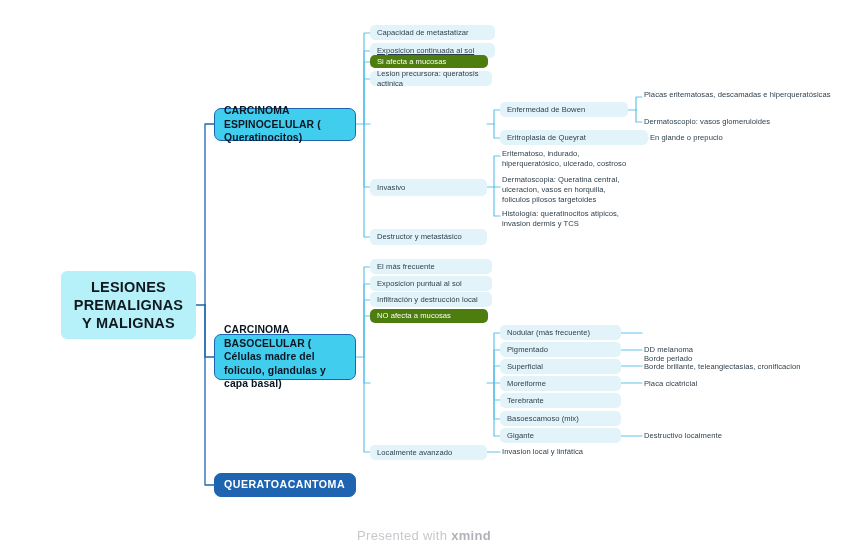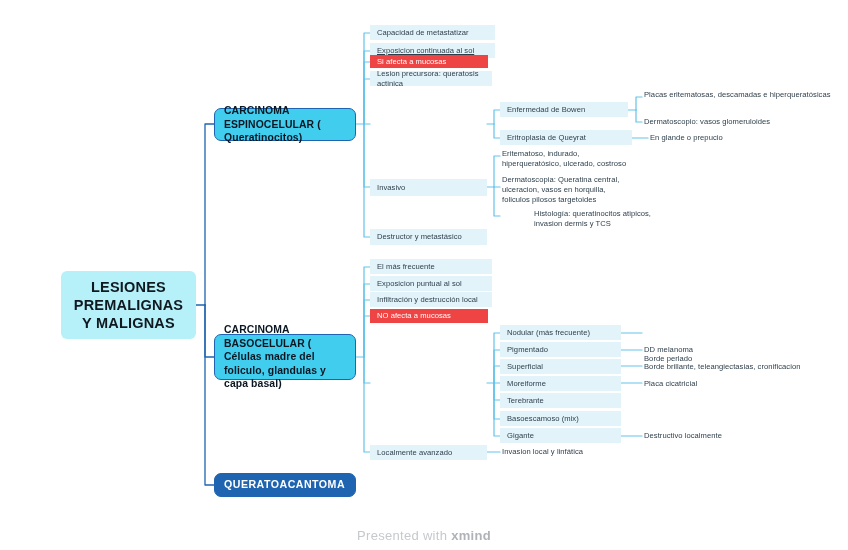--- a/index.html
+++ b/index.html
@@ -60,30 +60,30 @@
     background: #1F64B0;
     border-color: #1F64B0;
     color: #ffffff;
     font-size: 10.6px;
     letter-spacing: .5px;
   }
 
   
   .pill {
     background: #E3F3FA;
-    border-radius: 0;
+    border-radius: 5px;
     color: #2D3E4A;
     font-size: 7.6px;
     line-height: 9.6px;
     padding: 3px 7px;
     letter-spacing: .05px;
   }
   
   .pill.hl {
-    background: #ef4444;
+    background: #4d7c0f;
     color: #ffffff;
   }
   
   .leaf {
     color: #2D3E4A;
     font-size: 7.6px;
     line-height: 10.2px;
     padding: 2px 0 2px 2px;
     letter-spacing: .05px;
     background: transparent;
@@ -193,28 +193,28 @@
   <div class="node pill" style="left:370px; top:25px; width:125px; height:15px;">Capacidad de metastatizar</div>
   <div class="node pill" style="left:370px; top:43px; width:125px; height:15px;text-decoration:underline;">Exposicion continuada al sol</div>
   <div class="node pill hl" style="left:370px; top:55px; width:118px; height:13px;">Si afecta a mucosas</div>
   <div class="node pill" style="left:370px; top:71px; width:122px; height:15px;">Lesion precursora: queratosis actinica</div>
 
 
   <div class="node pill" style="left:500px; top:102px; width:128px; height:15px;">Enfermedad de Bowen</div>
   <div class="node leaf" style="left:642px; top:88px; width:190px; height:20px; align-items:flex-start;">Placas eritematosas, descamadas e hiperqueratósicas</div>
   <div class="node leaf" style="left:642px; top:116px; width:190px; height:13px;">Dermatoscopio: vasos glomeruloides</div>
 
-  <div class="node pill" style="left:500px; top:130px; width:132px; height:15px;">Eritroplasia de Queyrat</div>
+  <div class="node pill" style="left:500px; top:130px; width:148px; height:15px;">Eritroplasia de Queyrat</div>
   <div class="node leaf" style="left:648px; top:132px; width:170px; height:13px;">En glande o prepucio</div>
 
   <div class="node pill" style="left:370px; top:179px; width:117px; height:17px;">Invasivo</div>
 
   <div class="node leaf" style="left:500px; top:147px; width:135px; height:22px; align-items:flex-start;">Eritematoso, indurado, hiperqueratósico, ulcerado, costroso</div>
   <div class="node leaf" style="left:500px; top:173px; width:135px; height:32px; align-items:flex-start;">Dermatoscopia: Queratina central, ulceracion, vasos en horquilla, foliculos pilosos targetoides</div>
-  <div class="node leaf" style="left:500px; top:207px; width:140px; height:22px; align-items:flex-start;margin-left:32px;">Histología: queratinocitos atipicos, invasion dermis y TCS</div>
+  <div class="node leaf" style="left:500px; top:207px; width:140px; height:22px; align-items:flex-start;">Histología: queratinocitos atipicos, invasion dermis y TCS</div>
 
   <div class="node pill" style="left:370px; top:229px; width:117px; height:16px;">Destructor y metastásico</div>
 
   <div class="node branch" style="left:214px; top:334px; width:142px; height:46px;">CARCINOMA BASOCELULAR ( Células madre del foliculo, glandulas y capa basal)</div>
 
   <div class="node pill" style="left:370px; top:259px; width:122px; height:15px;">El más frecuente</div>
   <div class="node pill" style="left:370px; top:276px; width:122px; height:15px;">Exposicion puntual al sol</div>
   <div class="node pill" style="left:370px; top:292px; width:122px; height:15px;">Infiltración y destrucción local</div>
   <div class="node pill hl" style="left:370px; top:309px; width:118px; height:14px;">NO afecta a mucosas</div>
 

